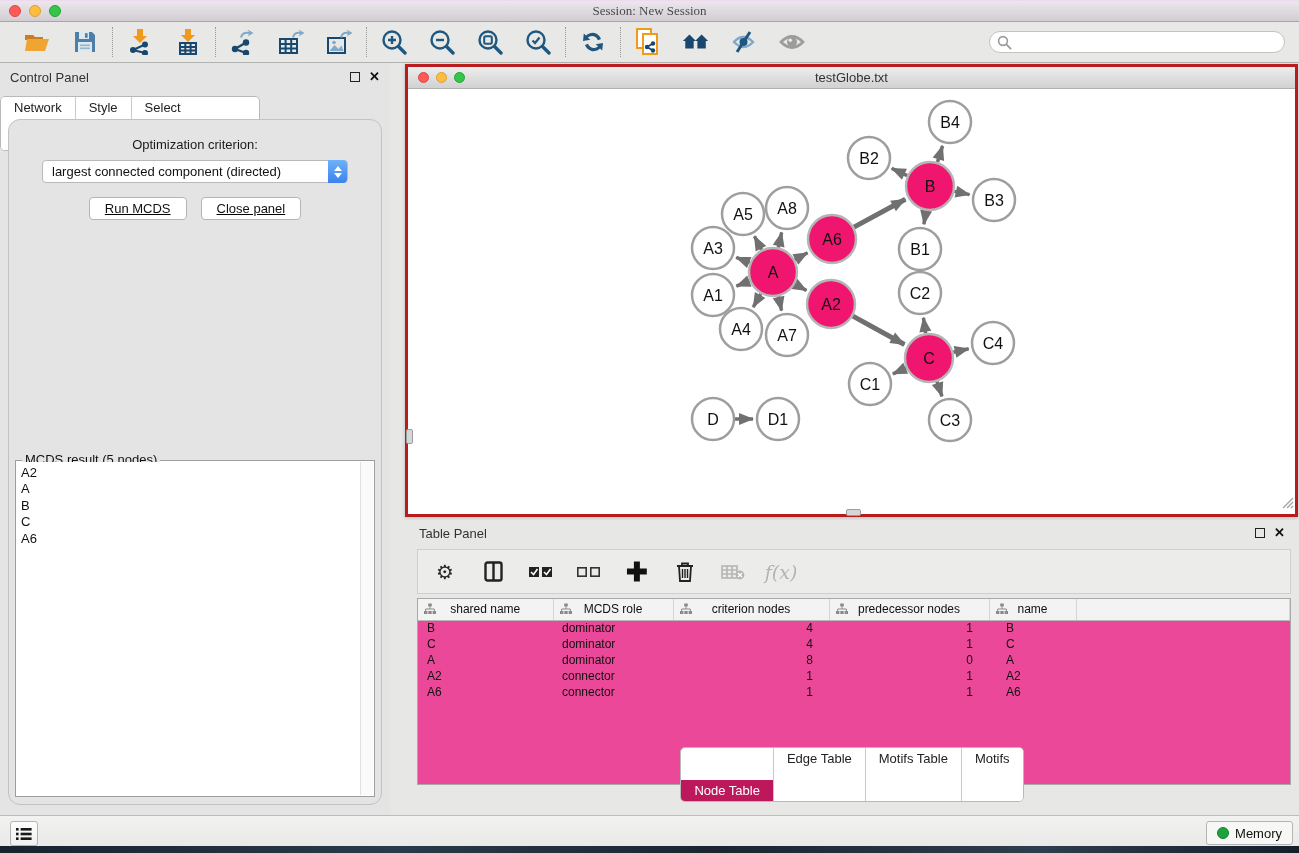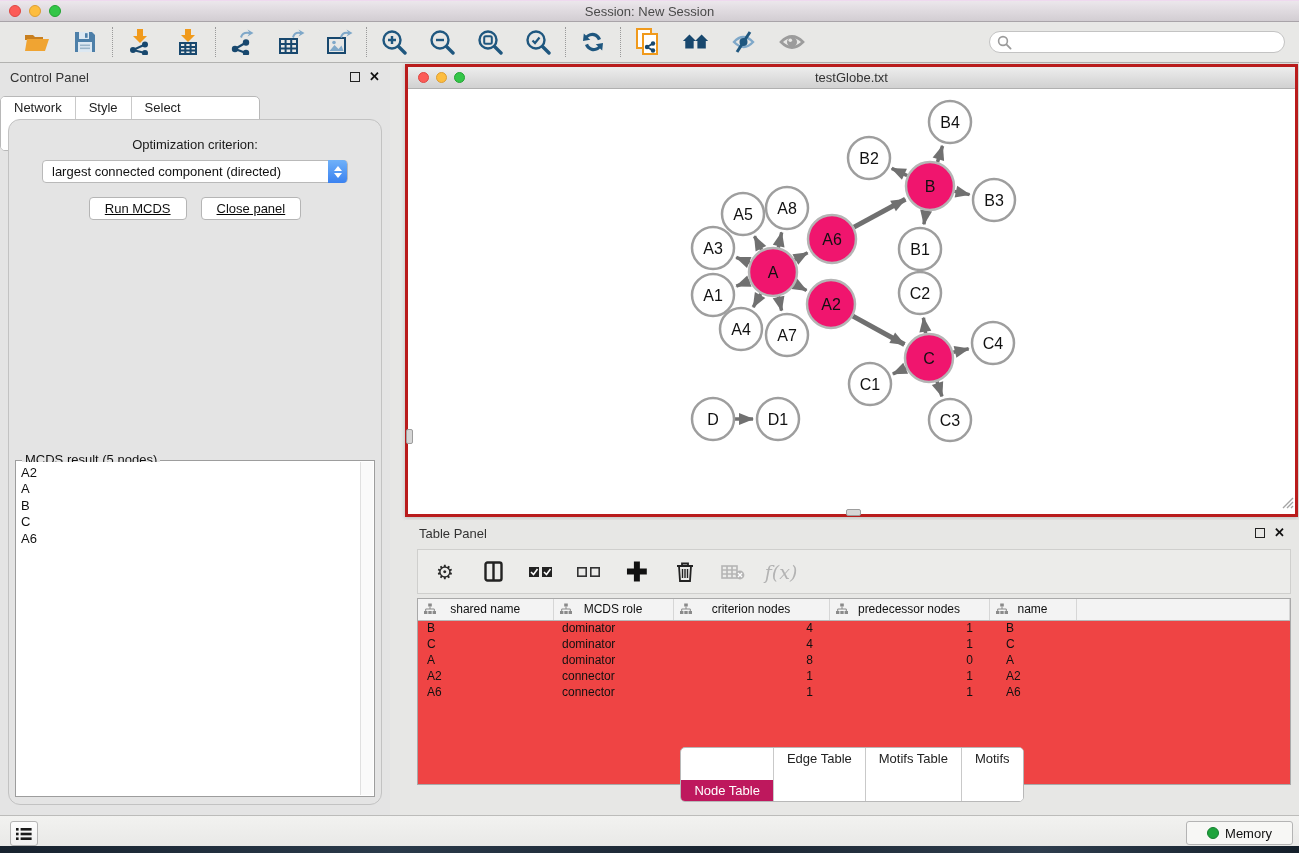--- a/index.html
+++ b/index.html
@@ -11,21 +11,21 @@
   
   .titlebar { left:0; top:0; width:1299px; height:22px;
     background:linear-gradient(#ece7ec,#d2cdd2);
     border-top:1px solid #efd9ef; border-bottom:1px solid #a9a4a9;
     display:flex; align-items:center; }
   .lights { display:flex; gap:8px; margin-left:9px; }
   .light { width:12px; height:12px; border-radius:50%; }
   .light.red { background:#fc5b57; border:1px solid #dd4743; }
   .light.yellow { background:#fdbd3f; border:1px solid #dd9e33; }
   .light.green { background:#34c648; border:1px solid #23a433; }
-  .win-title { position:absolute; left:0; right:0; text-align:center; font-size:13px; color:#4a4a4a; }
+  .win-title { position:absolute; left:0; right:0; text-align:center; font-size:13px; color:#4a4a4a;font-family:Liberation Serif, serif; }
 
   
   .toolbar { left:0; top:22px; width:1299px; height:41px; background:#e8e8e6;
     border-bottom:1px solid #b2b2b0; display:flex; align-items:center; padding:0 10px; }
   .tb-group { display:flex; align-items:center; gap:20px; padding:0 13px; }
   .tb-sep { width:1px; height:30px; border-left:1px dotted #9a9a9a; }
   .tb-btn { width:28px; height:28px; display:flex; align-items:center; justify-content:center; cursor:pointer; }
   .search-wrap { margin-left:auto; margin-right:4px; position:relative; }
   .search-input { width:296px; height:22px; border:1px solid #c3c3c3; border-radius:12px;
     background:#fff; font-size:12px; padding:0 8px 0 26px; outline:none; color:#333; }
@@ -89,40 +89,40 @@
   .table-panel { position:absolute; left:15px; top:457px; width:894px; height:292px; background:#e7e7e5; }
   .tp-head { height:26px; display:flex; align-items:center; padding:0 14px; }
   .tp-toolbar { position:absolute; left:12px; right:8px; top:29px; height:45px;
     background:#ececea; border:1px solid #cfcfcd; display:flex; align-items:center; gap:22px; padding:0 14px; }
   .tp-tool { display:flex; align-items:center; justify-content:center; width:26px; height:26px; cursor:pointer; }
   .gear-glyph { font-family:"DejaVu Sans",sans-serif; font-size:20px; color:#2a2a2a; }
   .fx-glyph { font-family:"DejaVu Serif",serif; font-style:italic; font-size:19px; color:#b3b3b3; }
   .plus-glyph { font-size:26px; font-weight:bold; color:#111; line-height:20px; }
 
   .data-table-box { position:absolute; left:12px; right:8px; top:78px; bottom:27px;
-    border:1px solid #a9a9a9; background:#ef4444; overflow:hidden; }
+    border:1px solid #a9a9a9; background:#ec4899; overflow:hidden; }
   table.data { border-collapse:collapse; table-layout:fixed; width:100%; }
   table.data th { height:21px; background:#f3f3f3; border-bottom:1px solid #b7b7b7; border-right:1px solid #d6d6d6;
     font-size:12px; font-weight:normal; color:#111; position:relative; text-align:center; }
   table.data th .col-icon { position:absolute; left:6px; top:4px; }
   table.data td { height:16px; font-size:12px; color:#111; white-space:nowrap; overflow:hidden; }
   td.c-left { padding-left:9px; text-align:left; }
   td.c-right { padding-right:16px; text-align:right; }
   td.c-name { padding-left:17px; text-align:left; }
 
   .tp-tabs-row { position:absolute; left:0; right:0; bottom:10px; text-align:center; }
 
   
   .statusbar { left:0; top:815px; width:1299px; height:31px; background:linear-gradient(#f2f2f0,#e9e9e7);
     border-top:1px solid #bcbcba; }
   .list-btn { position:absolute; left:10px; top:5px; width:28px; height:25px; background:linear-gradient(#fdfdfd,#f0f0f0);
     border:1px solid #b4b4b4; border-radius:3px; display:flex; align-items:center; justify-content:center; cursor:pointer; }
   .memory-btn { position:absolute; right:6px; top:5px; height:24px; background:#f7f7f5;
     border:1px solid #b4b4b4; border-radius:3px; display:flex; align-items:center; gap:6px;
-    padding:0 20px; font-size:13px; color:#111; cursor:pointer; }
+    padding:0 10px; font-size:13px; color:#111; cursor:pointer; }
   .mem-dot { width:12px; height:12px; border-radius:50%; background:#1ea33c; border:1px solid #158030; }
   .desktop-strip { left:0; top:846px; width:1299px; height:7px;
     background:linear-gradient(90deg,#17222e,#2a3a4a 30%,#1a2531 55%,#2e3d4d 80%,#141f2a); }
 </style>
 </head>
 <body>
 
 <div class="abs titlebar">
   <div class="lights">
     <div class="light red"></div>

